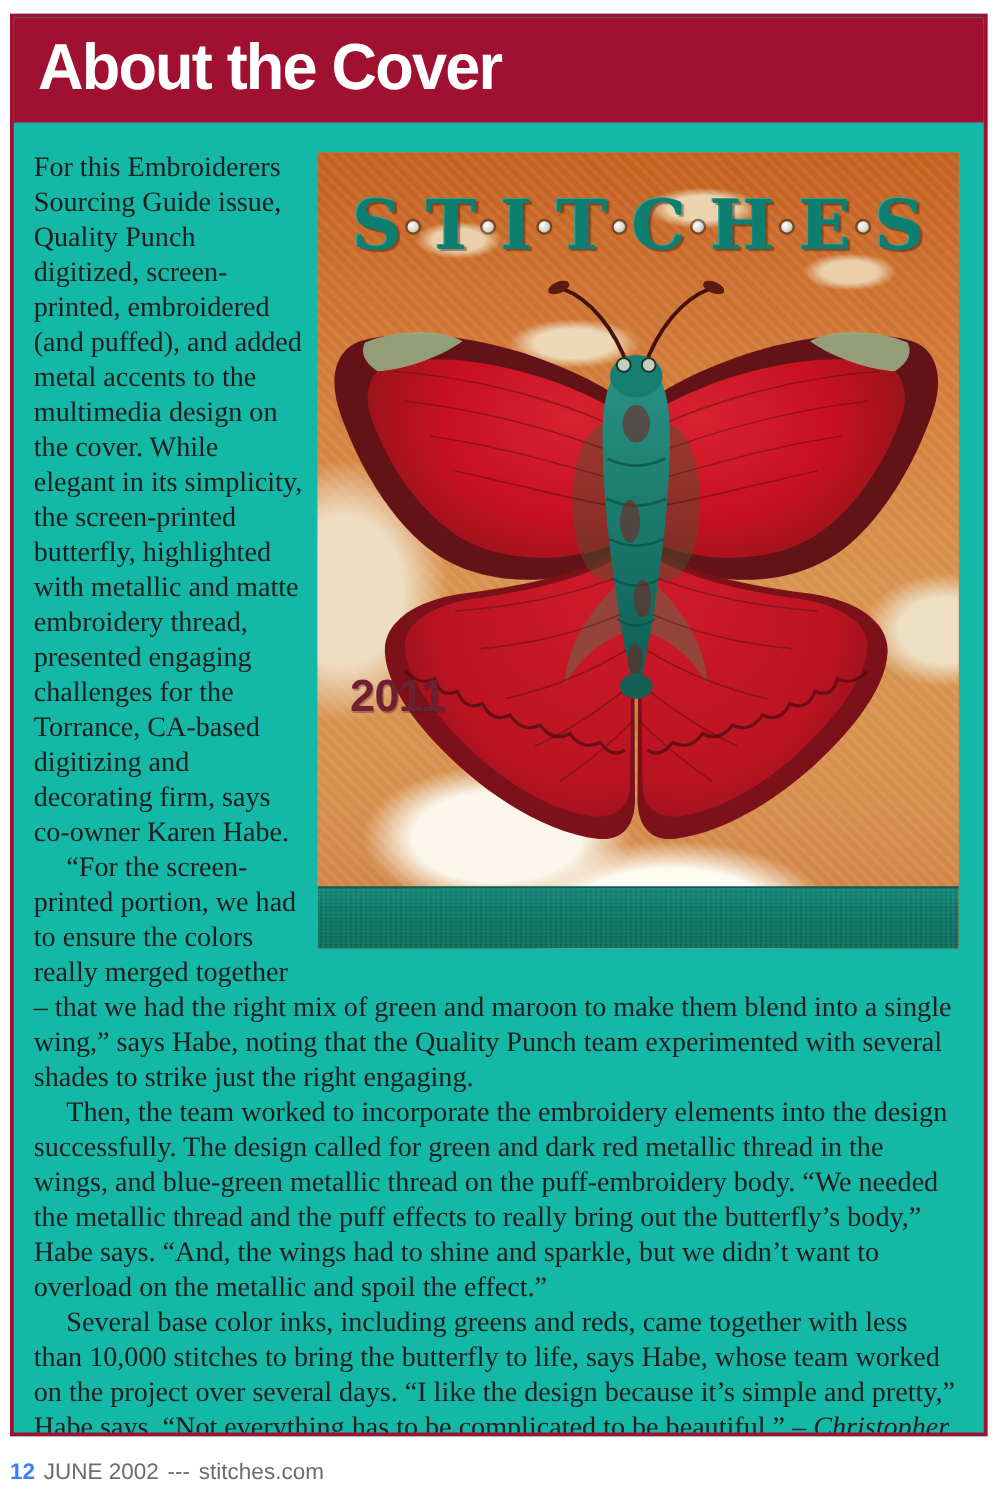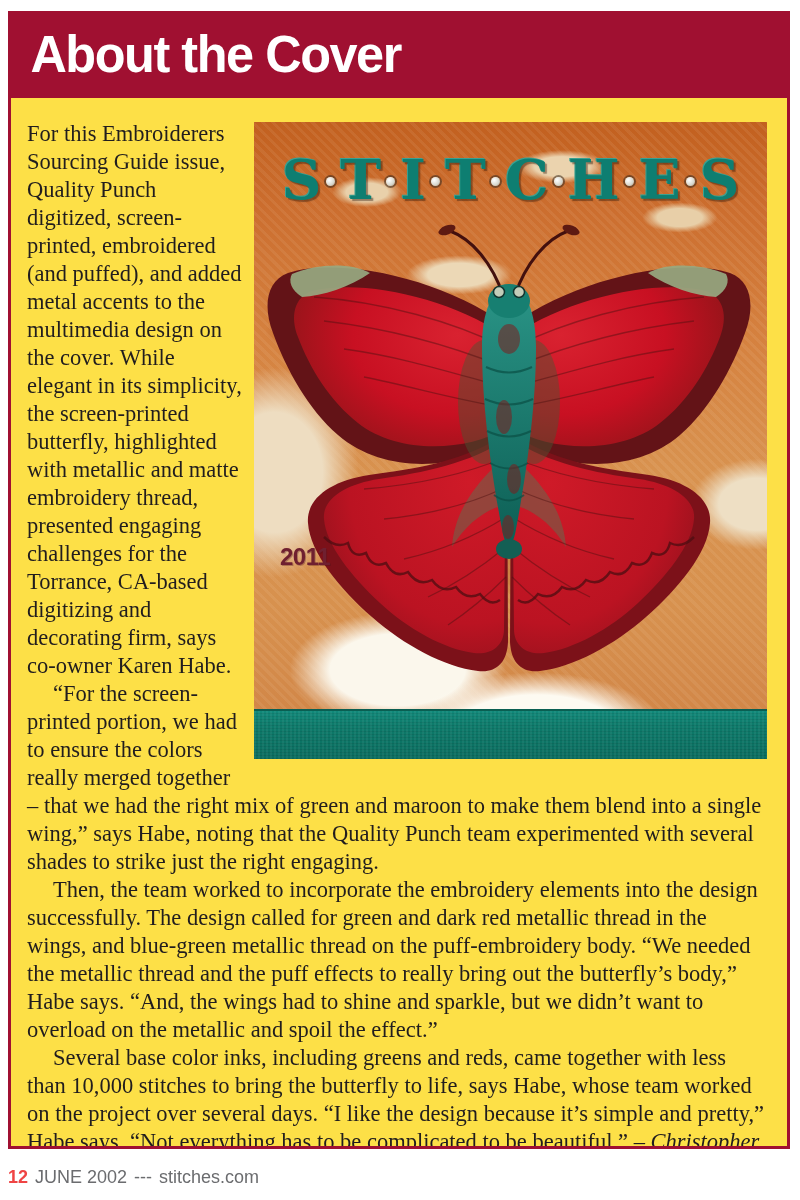--- a/index.html
+++ b/index.html
@@ -3,21 +3,21 @@
 <meta charset="utf-8">
 <style>
   html,body{margin:0;padding:0;}
   body{
     width:800px;height:1200px;background:#ffffff;position:relative;
     font-family:"Liberation Serif", serif;
     -webkit-font-smoothing:antialiased;
   }
   .frame{
     position:absolute;left:8px;top:11px;width:782px;height:1138px;
-    border:3px solid #A01031;background:#fde047;overflow:hidden;box-sizing:border-box;
+    border:3px solid #A01031;background:#14b8a6;overflow:hidden;box-sizing:border-box;
   }
   .header-bar{
     height:84px;background:#A01031;display:flex;align-items:center;
   }
   .header-bar h1{
     margin:0;padding:0 0 4px 20px;color:#ffffff;
     font-family:"Liberation Sans", sans-serif;font-weight:700;
     font-size:52px;letter-spacing:-1.5px;transform:scaleX(.97);transform-origin:left center;
   }
   .article{
@@ -60,37 +60,37 @@
     width:9px;height:9px;border-radius:50%;flex:0 0 auto;margin-top:4px;
     background:radial-gradient(circle at 35% 35%, #ffffff, #d6d6cc 60%, #8f8f86);
     box-shadow:0 0 0 2px rgba(55,40,30,.55);
   }
   .butterfly{position:absolute;left:10px;top:95px;}
   .guide-title{
     position:absolute;left:26px;top:420px;
     font-family:"Liberation Sans", sans-serif;font-weight:700;color:#6F2030;
     text-shadow:1px 1px 0 rgba(80,20,30,.35);letter-spacing:-.5px;
   }
-  .guide-year{font-size:24px;line-height:30px;}
+  .guide-year{font-size:36px;line-height:30px;}
   .guide-name{font-size:38px;line-height:36px;}
   .teal-band{
     position:absolute;left:0;bottom:0;width:100%;height:50px;
     background:
       repeating-linear-gradient(90deg, rgba(255,255,255,.05) 0 2px, rgba(0,0,0,0) 2px 4px),
       repeating-linear-gradient(0deg, rgba(0,0,0,.08) 0 1px, rgba(0,0,0,0) 1px 3px),
       linear-gradient(180deg,#11897a 0%,#0D7A6A 30%,#0b6d5f 100%);
     border-top:2px solid #0a5f52;box-sizing:border-box;
   }
   
   .footer{
     position:absolute;left:8px;top:1167px;
     font-family:"Liberation Sans", sans-serif;font-size:18px;color:#6b6c6f;
     display:flex;align-items:baseline;gap:7px;
   }
-  .footer .page-num{font-weight:700;color:#ef4444;}
+  .footer .page-num{font-weight:700;color:#3b82f6;}
 </style>
 </head>
 <body>
 
 <div class="frame">
 
   <div class="header-bar">
     <h1>About the Cover</h1>
   </div>
 

